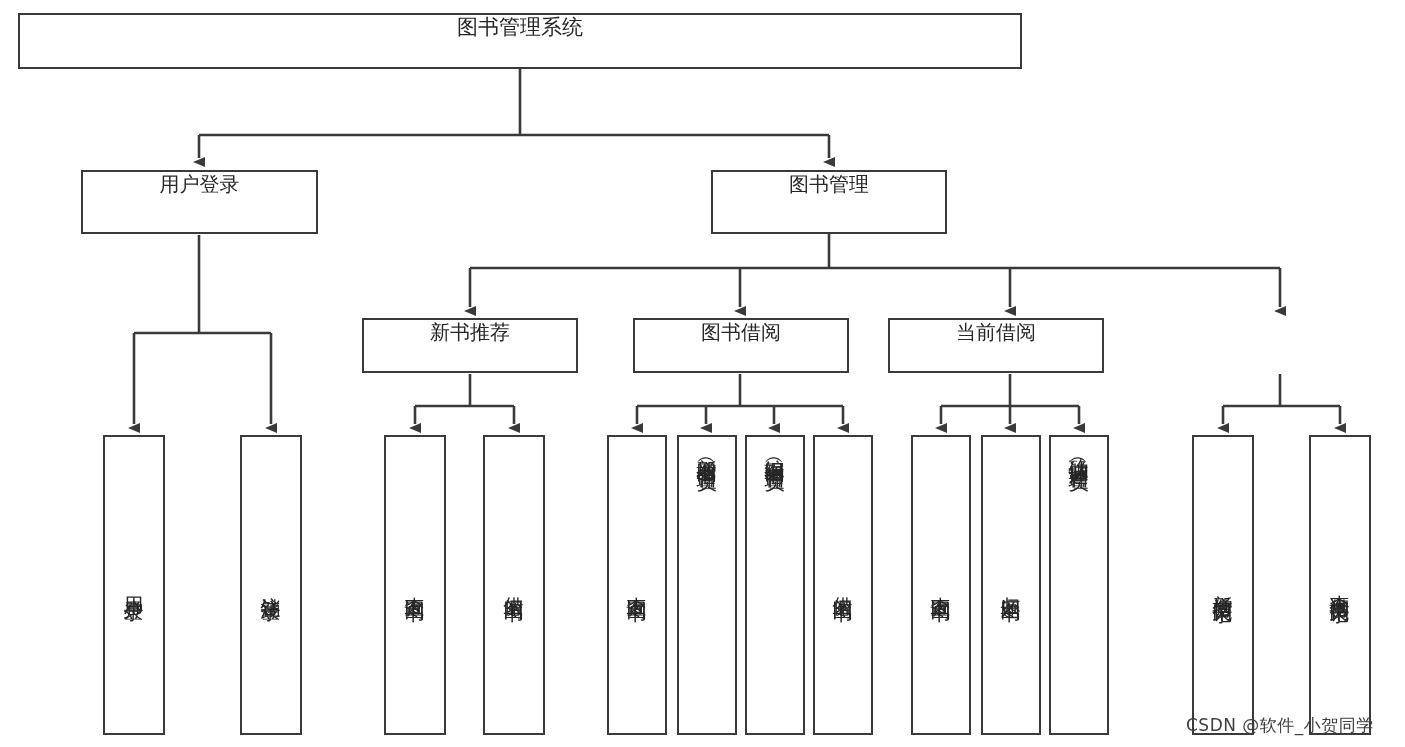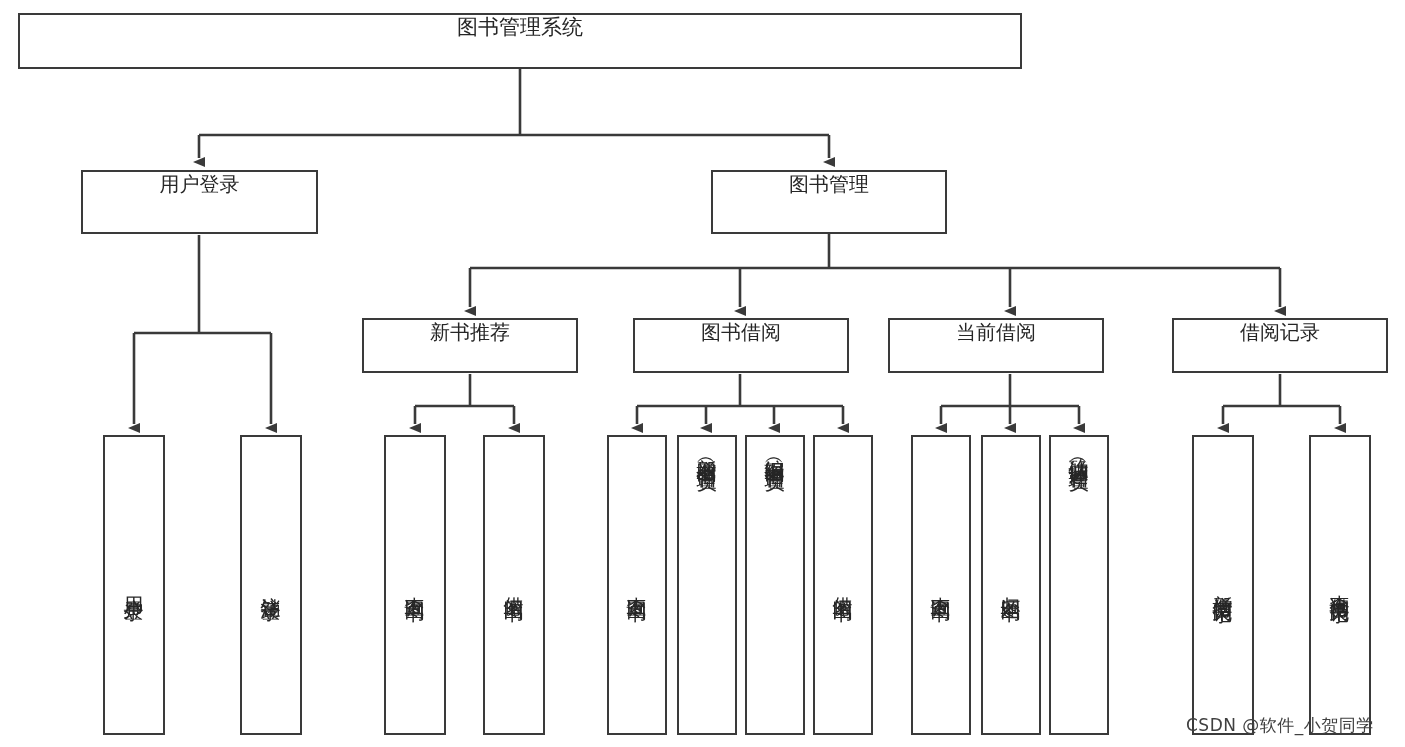--- a/index.html
+++ b/index.html
@@ -128,23 +128,20 @@
 
   <div class="node h" style="left:362px;top:318px;width:216px;height:55px;">
     <span class="lbl">新书推荐</span>
   </div>
   <div class="node h" style="left:633px;top:318px;width:216px;height:55px;">
     <span class="lbl">图书借阅</span>
   </div>
   <div class="node h" style="left:888px;top:318px;width:216px;height:55px;">
     <span class="lbl">当前借阅</span>
   </div>
-  <div class="node h" style="left:1172px;top:318px;width:216px;height:55px;">
-    <span class="lbl">借阅记录</span>
-  </div>
 
   <div class="node v mid" style="left:103px;top:435px;width:62px;height:300px;">
     <span class="lbl">用户登录</span>
   </div>
   <div class="node v mid" style="left:240px;top:435px;width:62px;height:300px;">
     <span class="lbl">注销登录</span>
   </div>
 
   <div class="node v mid" style="left:384px;top:435px;width:62px;height:300px;">
     <span class="lbl">查询图书</span>

